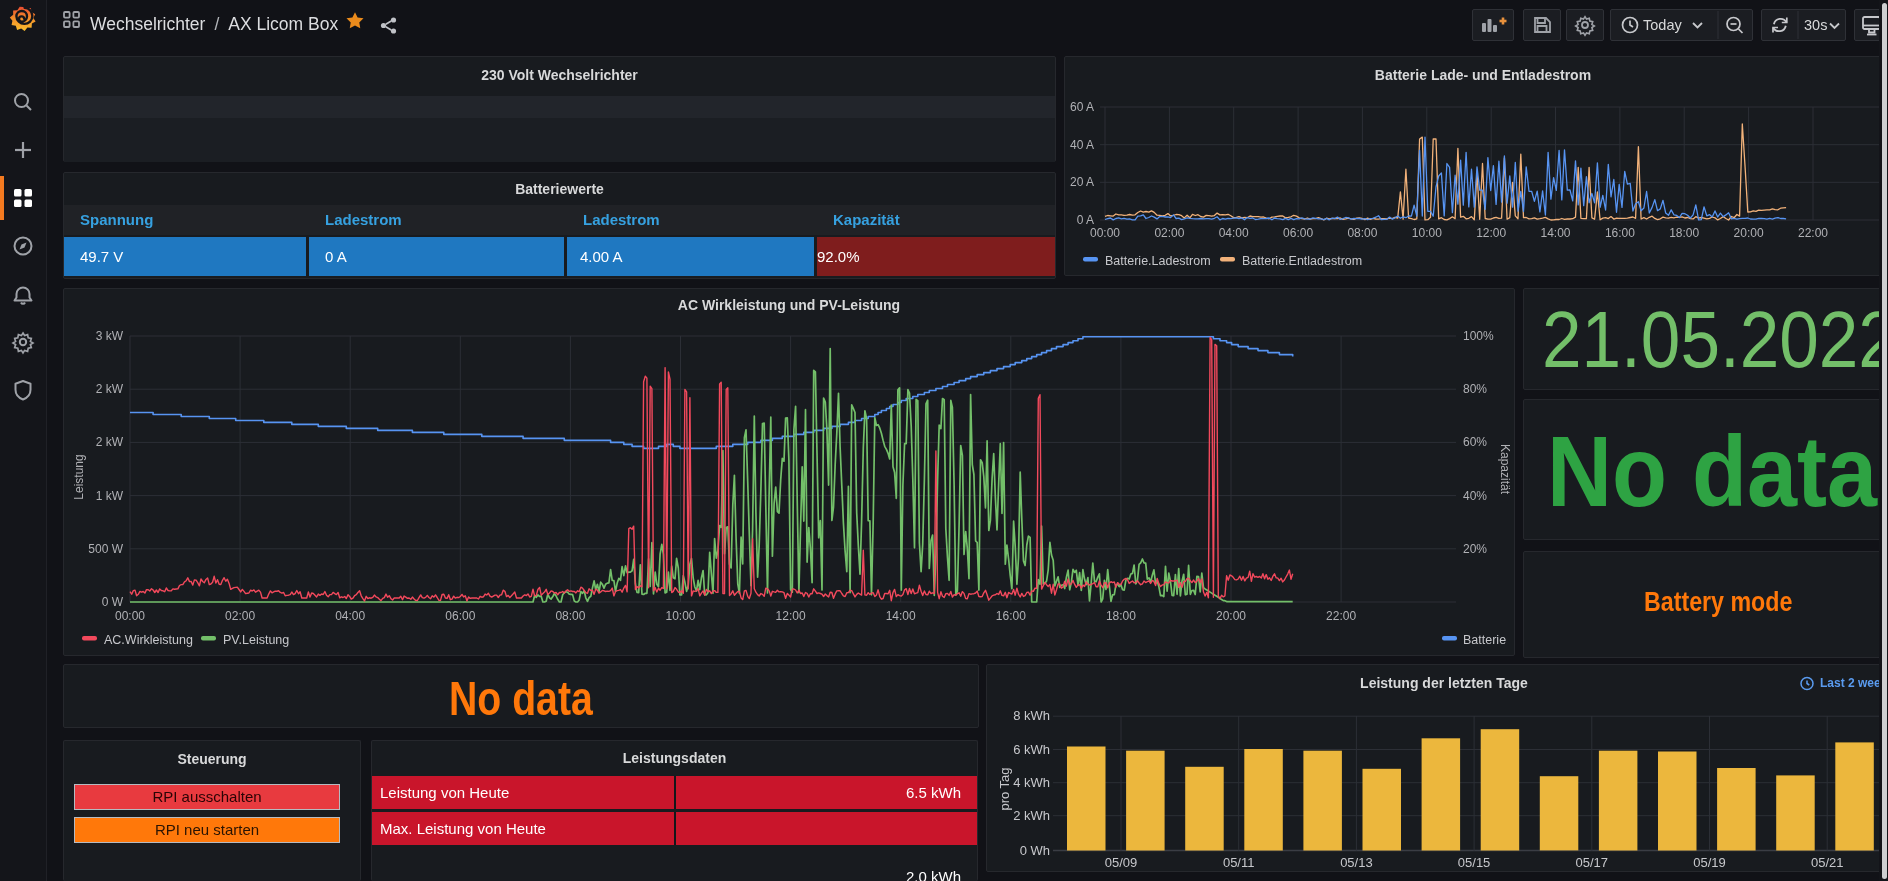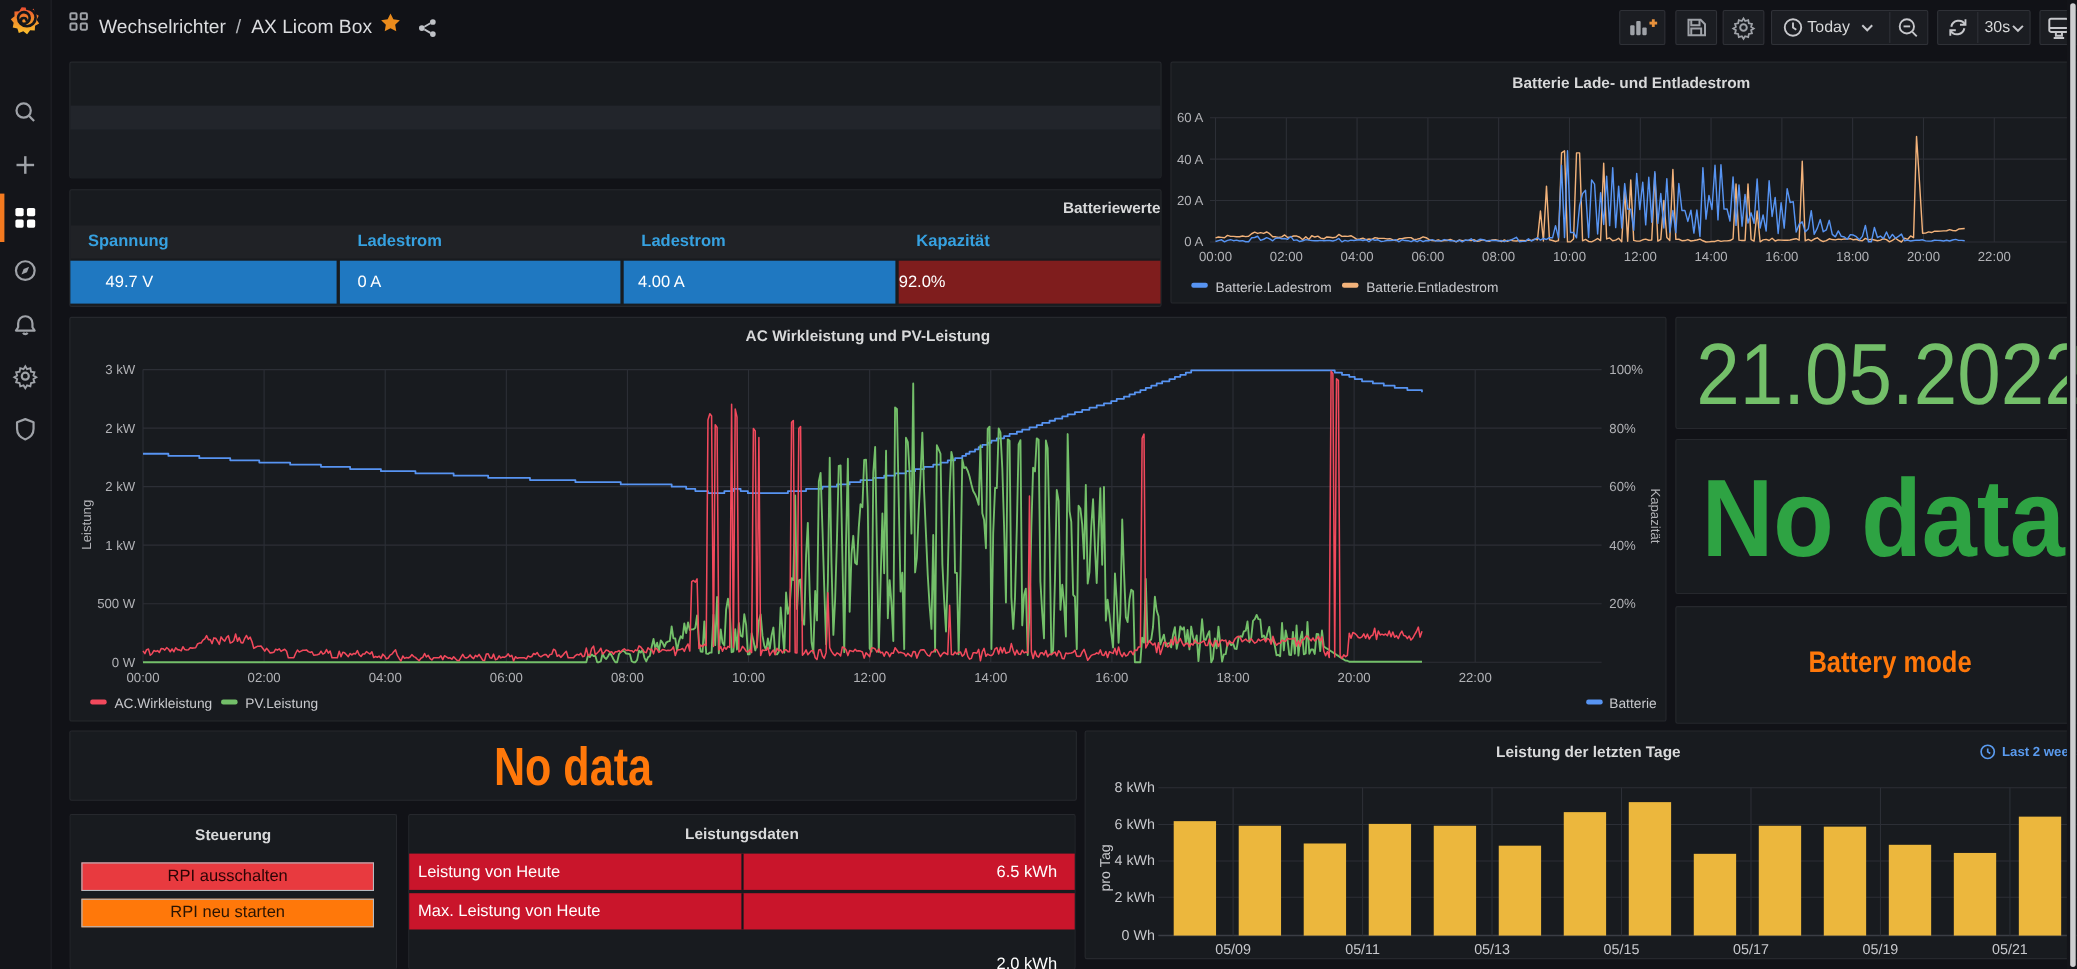--- a/index.html
+++ b/index.html
@@ -150,29 +150,30 @@
       <svg width="38" height="30">
         <g stroke="#c7c8cc" stroke-width="1.8" fill="none">
 <rect x="8" y="7" width="17" height="12" rx="1.5"></rect>
           <line x1="8" y1="15.5" x2="25" y2="15.5"></line>
           <path d="M 14 19 v 3.5 h 5.5 v -3.5"></path>
           <line x1="12" y1="24.5" x2="21.5" y2="24.5"></line>
         </g>
       </svg>
     </div>
 <div class="panel" style="left:63px;top:56px;width:993px;height:106px;">
+  <div class="ptitle" style="top:10px;">230 Volt Wechselrichter</div>
   <div style="position:absolute;left:0px;top:39px;width:991px;height:22px;background:#22252b;"></div>
   <div style="position:absolute;left:0px;top:61px;width:991px;height:44px;background:#1b1e23;"></div>
 </div>
 
 <div class="panel" style="left:63px;top:172px;width:993px;height:107px;">
-  <div class="ptitle" style="top:8px;text-align:right;">Batteriewerte</div>
+  <div class="ptitle" style="top:8px;">Batteriewerte</div>
   <div style="position:absolute;left:0;top:32px;width:991px;height:30px;background:#202226;"></div>
       <div style="position:absolute;left:16px;top:32px;height:30px;color:#36a1e0;font-weight:700;font-size:15px;line-height:30px;">Spannung</div>
-      <div style="position:absolute;left:0px;top:64px;width:242px;height:39px;background:#1f78c1;color:#ffffff;font-size:15px;line-height:39px;padding-left:32px;">49.7 V</div>
+      <div style="position:absolute;left:0px;top:64px;width:242px;height:39px;background:#1f78c1;color:#ffffff;font-size:15px;line-height:39px;padding-left:16px;">49.7 V</div>
       <div style="position:absolute;left:261px;top:32px;height:30px;color:#36a1e0;font-weight:700;font-size:15px;line-height:30px;">Ladestrom</div>
       <div style="position:absolute;left:245px;top:64px;width:255px;height:39px;background:#1f78c1;color:#ffffff;font-size:15px;line-height:39px;padding-left:16px;">0 A</div>
       <div style="position:absolute;left:519px;top:32px;height:30px;color:#36a1e0;font-weight:700;font-size:15px;line-height:30px;">Ladestrom</div>
       <div style="position:absolute;left:503px;top:64px;width:247px;height:39px;background:#1f78c1;color:#ffffff;font-size:15px;line-height:39px;padding-left:13px;">4.00 A</div>
       <div style="position:absolute;left:769px;top:32px;height:30px;color:#36a1e0;font-weight:700;font-size:15px;line-height:30px;">Kapazität</div>
       <div style="position:absolute;left:753px;top:64px;width:238px;height:39px;background:#7f1d1d;color:#ffffff;font-size:15px;line-height:39px;">92.0%</div>
 </div>
 
 <div class="panel" style="left:1064px;top:56px;width:838px;height:220px;">
   <div class="ptitle" style="top:10px;">Batterie Lade- und Entladestrom</div>

